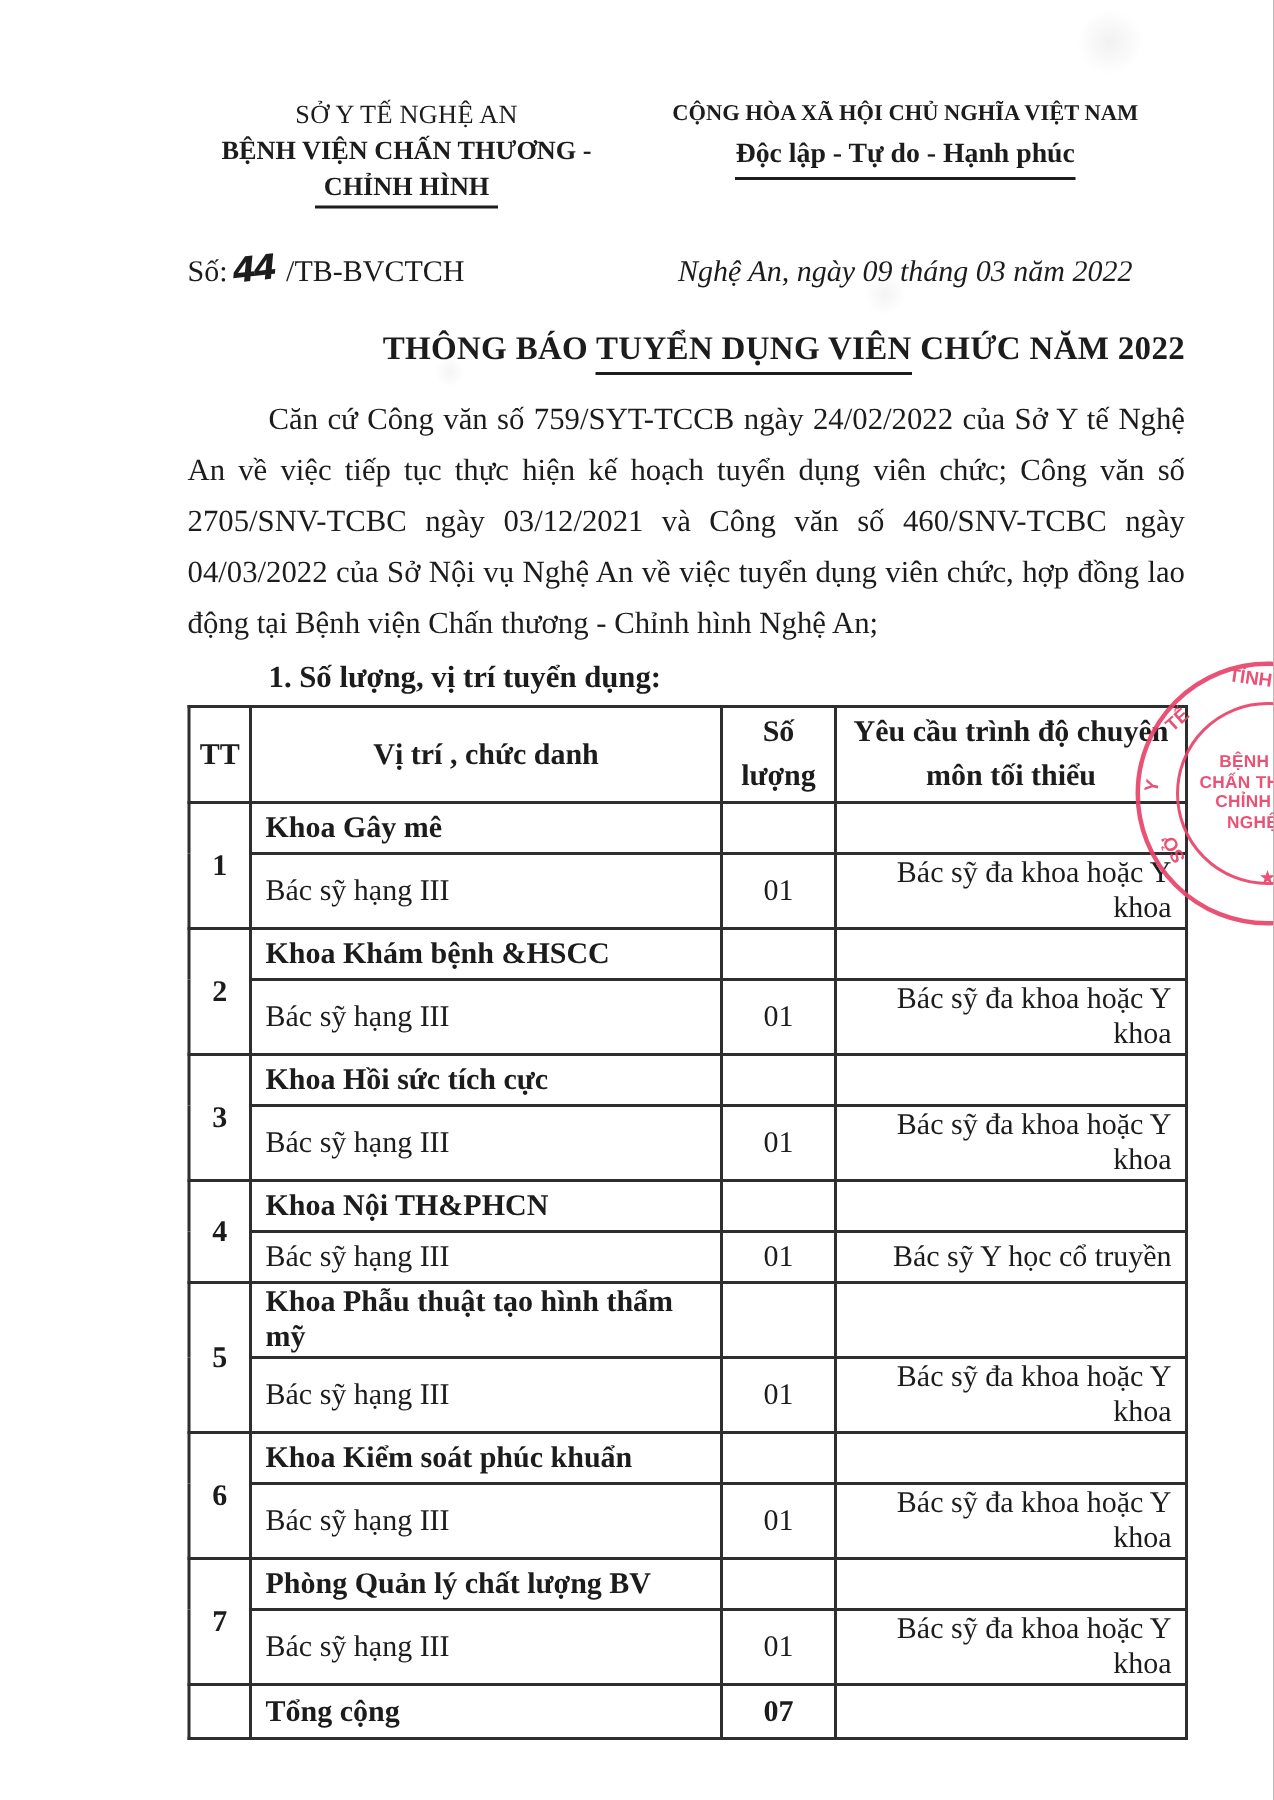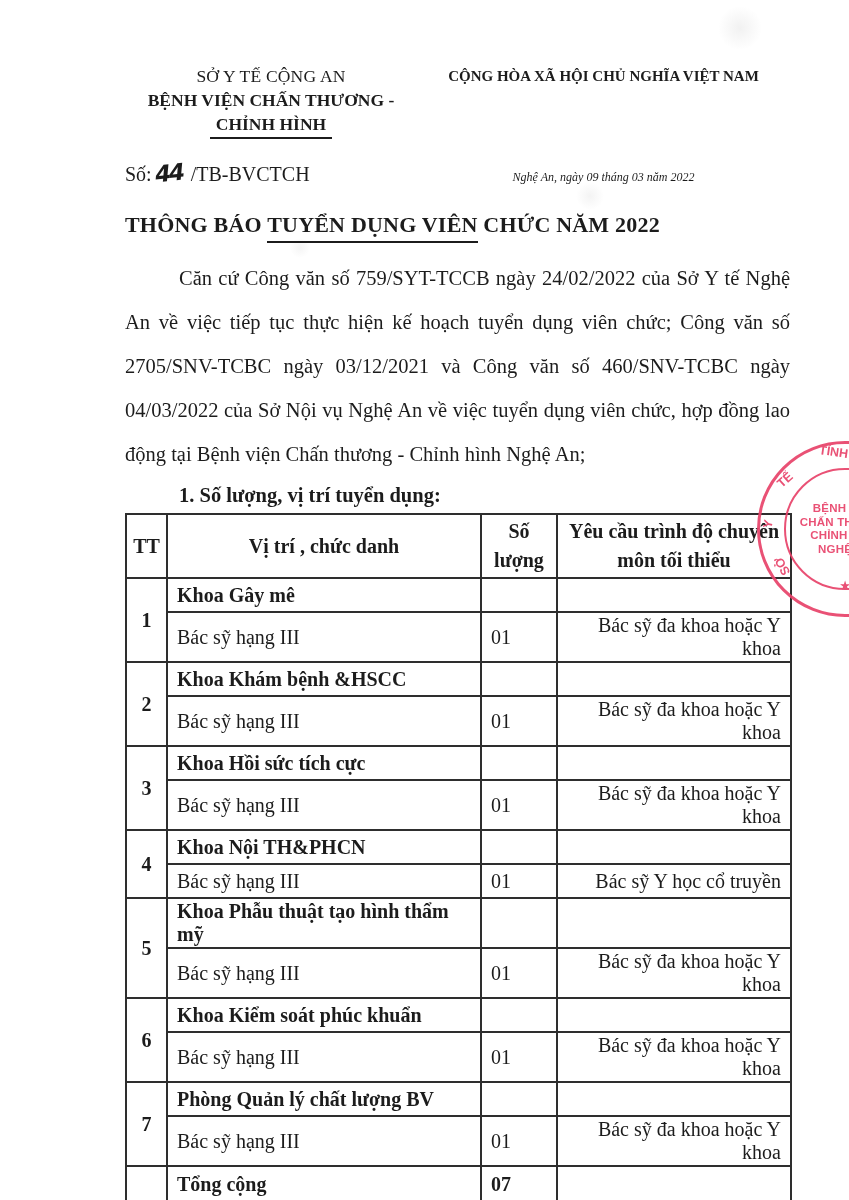--- a/index.html
+++ b/index.html
@@ -21,37 +21,37 @@
   .hdr{display:flex;}
   .hdr-left{width:292px;text-align:center;line-height:24px;}
   .hdr-right{flex:1;text-align:center;line-height:25px;}
   .org-parent{font-size:17.5px;letter-spacing:.2px;}
   .org-name{font-size:17.5px;font-weight:bold;}
   .org-name-2{font-size:17.5px;font-weight:bold;display:inline-block;border-bottom:2px solid #1c1c1c;padding:0 6px 1px;}
   .nat-title{font-size:15px;font-weight:bold;}
   .nat-motto{font-size:18.5px;font-weight:bold;display:inline-block;border-bottom:2px solid #1c1c1c;padding-bottom:2px;margin-top:2px;}
   .subhdr{display:flex;margin-top:14px;align-items:baseline;}
   .subhdr-left{width:292px;text-align:left;font-size:20px;}
-  .subhdr-right{flex:1;text-align:center;font-size:12px;font-style:italic;margin-top:17px;}
+  .subhdr-right{flex:1;text-align:center;font-size:20px;font-style:italic;margin-top:17px;}
   .handwritten{font-family:"DejaVu Sans",sans-serif;font-style:italic;font-weight:bold;font-size:23px;display:inline-block;transform:rotate(-6deg);letter-spacing:-2px;padding:0 3px;}
   
-  .doc-title{margin-top:26px;text-align:left;font-size:22px;font-weight:bold;letter-spacing:.2px;}
+  .doc-title{margin-top:26px;text-align:right;font-size:22px;font-weight:bold;letter-spacing:.2px;}
   .doc-title .u{border-bottom:2.5px solid #1c1c1c;padding-bottom:4px;}
   
-  .para{margin:0;margin-top:12px;font-size:20.5px;line-height:44px;text-align:justify;text-indent:54px;}
+  .para{margin:0;margin-top:12px;font-size:20.5px;line-height:34px;text-align:justify;text-indent:54px;}
   .para:first-of-type{margin-top:18px;}
   .sec-heading{margin-top:8px;font-size:20.5px;font-weight:bold;text-indent:54px;}
   
   table.rec{border-collapse:collapse;table-layout:fixed;width:665px;margin-top:6px;}
   table.rec th,table.rec td{border:2px solid #2e2e2e;padding:1px 9px;font-size:20px;overflow:hidden;}
   table.rec th{font-weight:bold;text-align:center;height:60px;line-height:29px;padding:1px 4px;}
   table.rec td{height:30px;}
   td.c-no{text-align:center;font-weight:bold;}
   td.c-dept{font-weight:bold;}
-  td.c-qty{margin-left:48px;}
+  td.c-qty{text-align:center;margin-left:48px;}
   td.c-req{text-align:right;padding:1px 4px;}
   tr.total td{font-weight:bold;height:32px;}
   
   .stamp{position:absolute;top:441px;left:757px;width:176px;height:176px;color:#e8436a;opacity:.92;font-family:"Liberation Sans","DejaVu Sans",sans-serif;}
   .stamp-outer{position:absolute;inset:0;border:3.5px solid currentColor;border-radius:50%;}
   .stamp-inner{position:absolute;inset:27px;border:2px solid currentColor;border-radius:50%;}
   .stamp-center{position:absolute;inset:33px;display:flex;flex-direction:column;justify-content:center;align-items:center;text-align:center;font-weight:bold;font-size:11.5px;line-height:13.5px;letter-spacing:.2px;}
   .ring-ch{position:absolute;font-weight:bold;font-size:12.5px;}
   .ring-so{left:16px;top:118px;transform:rotate(-118deg);}
   .ring-y{left:7px;top:76px;transform:rotate(-78deg);}
@@ -60,26 +60,27 @@
   .stamp-star{position:absolute;left:0;right:0;bottom:24px;text-align:center;font-size:13px;}
 </style>
 </head>
 <body>
 
 <div class="page">
   <div class="content">
 
     <div class="hdr">
       <div class="hdr-left">
-        <div class="org-parent">SỞ Y TẾ CỘNG AN</div>
+        <div class="org-parent">SỞ Y TẾ NGHỆ AN</div>
         <div class="org-name">BỆNH VIỆN CHẤN THƯƠNG -</div>
         <div><span class="org-name-2">CHỈNH HÌNH</span></div>
       </div>
       <div class="hdr-right">
         <div class="nat-title">CỘNG HÒA XÃ HỘI CHỦ NGHĨA VIỆT NAM</div>
+        <span class="nat-motto">Độc lập - Tự do - Hạnh phúc</span>
       </div>
     </div>
 
     <div class="subhdr">
       <div class="subhdr-left"><span>Số:</span><span class="handwritten">44</span> <span>/TB-BVCTCH</span></div>
       <div class="subhdr-right">Nghệ An, ngày  09 tháng 03 năm 2022</div>
     </div>
 
     <div class="doc-title"><span>THÔNG BÁO </span><span class="u">TUYỂN DỤNG VIÊN</span><span> CHỨC NĂM 2022</span></div>
 

